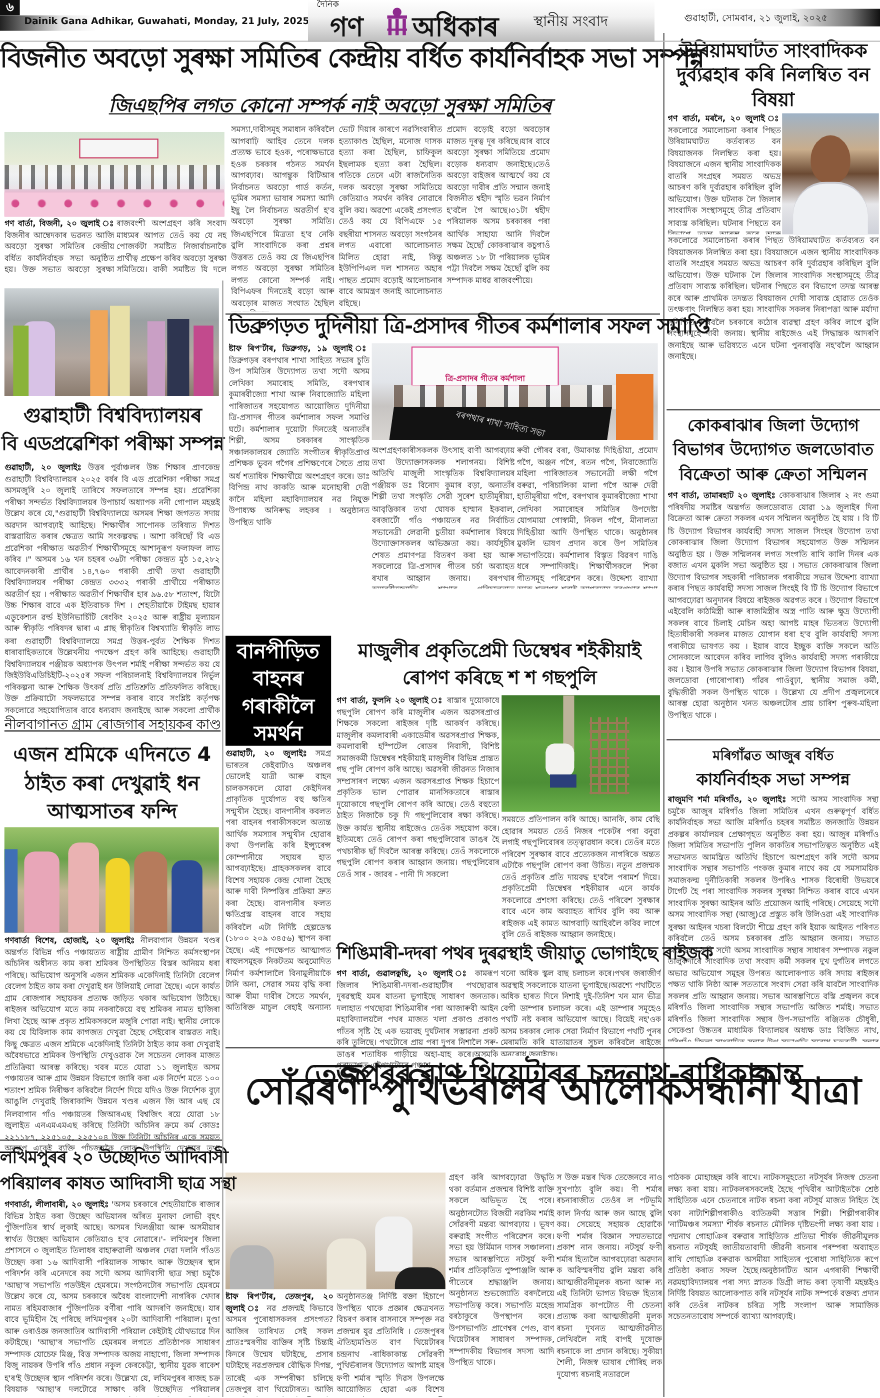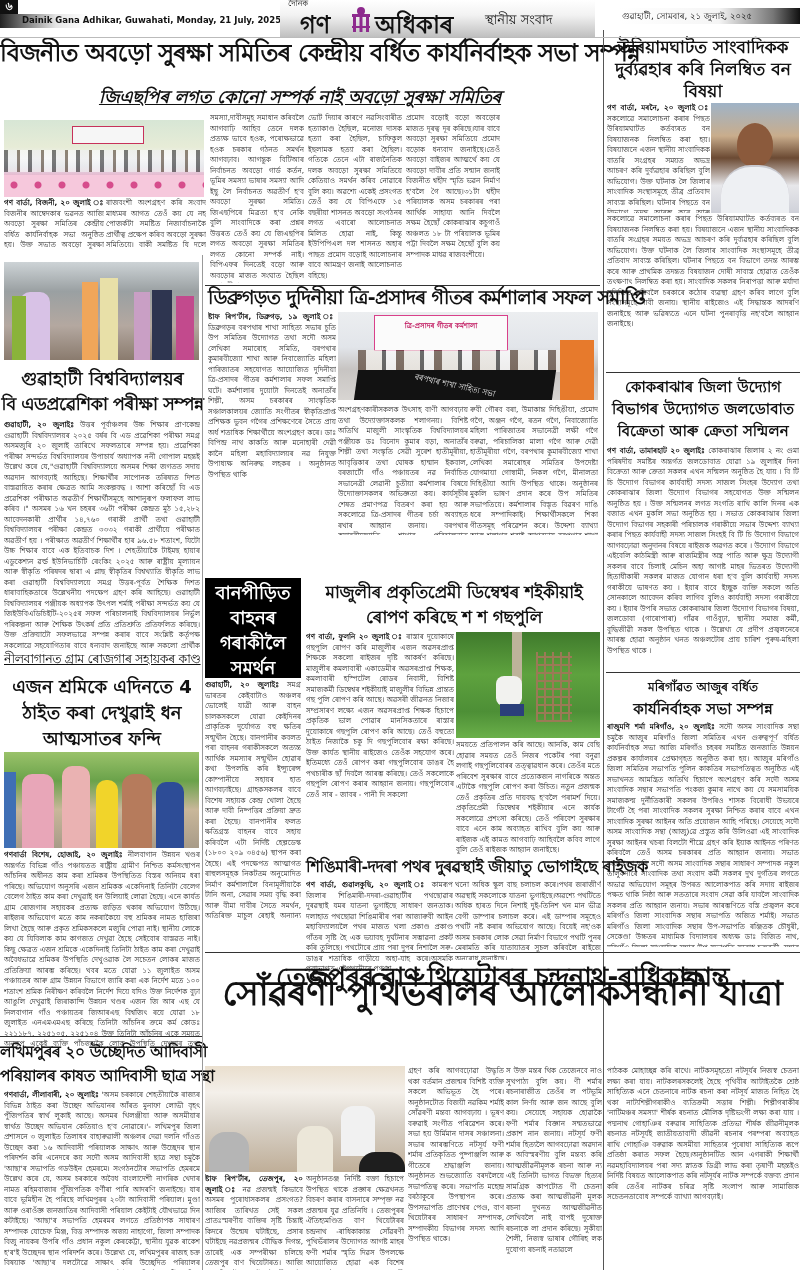--- a/index.html
+++ b/index.html
@@ -72,21 +72,21 @@
 <div class="abs photo" style="left:711px;top:103px;width:88px;height:110px;background:linear-gradient(180deg,#9fb3c7 0%,#c9ad8c 30%,#6b4a33 50%,#e7e7ea 75%,#cfd1d9 100%);">
   <div style="position:absolute;left:26px;top:20px;width:36px;height:44px;border-radius:50% 50% 45% 45%;background:#8b5a3c;"></div>
   <div style="position:absolute;left:10px;top:62px;width:68px;height:48px;border-radius:30px 30px 0 0;background:#eef0f3;border-top:2px solid #c9c9cf;"></div>
 </div>
 <div class="abs body-text" style="left:607px;top:214px;width:192px;height:150px;">সকলোৱে সমালোচনা কৰাৰ পিছত উৰিয়ামঘাটত কৰ্তব্যৰত বন বিষয়াজনক নিলম্বিত কৰা হয়। বিষয়াজনে এজন স্থানীয় সাংবাদিকক বাতৰি সংগ্ৰহৰ সময়ত অভদ্ৰ আচৰণ কৰি দুৰ্ব্যৱহাৰ কৰিছিল বুলি অভিযোগ। উক্ত ঘটনাক লৈ জিলাৰ সাংবাদিক সংস্থাসমূহে তীব্ৰ প্ৰতিবাদ সাব্যস্ত কৰিছিল। ঘটনাৰ পিছতে বন বিভাগে তদন্ত আৰম্ভ কৰে আৰু প্ৰাথমিক তদন্তত বিষয়াজন দোষী সাব্যস্ত হোৱাত তেওঁক তৎক্ষণাৎ নিলম্বিত কৰা হয়। সাংবাদিক সকলৰ নিৰাপত্তা আৰু মৰ্যাদা সুনিশ্চিত কৰিবলৈ চৰকাৰে কঠোৰ ব্যৱস্থা গ্ৰহণ কৰিব লাগে বুলি সংস্থাসমূহে দাবী জনায়। স্থানীয় ৰাইজেও এই সিদ্ধান্তক আদৰণি জনাইছে আৰু ভৱিষ্যতে এনে ঘটনা পুনৰাবৃত্তি নহ'বলৈ আহ্বান জনাইছে।</div>
 
 <div class="abs hd" style="left:208px;top:287px;width:394px;font-size:19px;white-space:nowrap;letter-spacing:-0.6px;">ডিব্ৰুগড়ত দুদিনীয়া ত্ৰি-প্ৰসাদৰ গীতৰ কৰ্মশালাৰ সফল সমাপ্তি</div>
 <div class="abs body-text" style="left:208px;top:312px;width:128px;height:248px;"><b>ষ্টাফ ৰিপ'ৰ্টাৰ, ডিব্ৰুগড়, ১৯ জুলাই ঃ</b> <span>ডিব্ৰুগড়ৰ বৰপথাৰ শাখা সাহিত্য সভাৰ চুতি উপ সমিতিৰ উদ্যোগত তথা সদৌ অসম লেখিকা সমাৰোহ সমিতি, বৰপথাৰ কুমাৰবীজ্যো শাখা আৰু নিবাজ্যোতি মহিলা পাৰিজাতৰ সহযোগত আয়োজিত দুদিনীয়া ত্ৰি-প্ৰসাদৰ গীতৰ কৰ্মশালাৰ সফল সমাপ্তি ঘটে। কৰ্মশালাৰ দুয়োটা দিনতেই অনাতাঁৰ শিল্পী, অসম চৰকাৰৰ সাংস্কৃতিক সঞ্চালকালয়ৰ জ্যোতি সংগীতৰ স্বীকৃতিপ্ৰাপ্ত প্ৰশিক্ষক ভুবন গগৈৰ প্ৰশিক্ষণেৰে সৈতে প্ৰায় অৰ্ধ শতাধিক শিক্ষাৰ্থীয়ে অংশগ্ৰহণ কৰে। ডাঃ বিপিন্দ্ৰ নাথ কাকতি আৰু মনোহাৰী দেৱী কানৈ মহিলা মহাবিদ্যালয়ৰ নৱ নিযুক্ত উপাধ্যক্ষ অনিৰুদ্ধ লহকৰ । অনুষ্ঠানত উপস্থিত থাকি</span></div>
 <div class="abs photo" style="left:338px;top:312px;width:260px;height:88px;background:linear-gradient(180deg,#eceef0 0%,#e2e5ea 40%,#c7c4c2 65%,#d8d5d2 100%);">
   <div style="position:absolute;left:36px;top:3px;width:134px;height:36px;background:#fbfbfb;border:1px solid #d9408a;">
-    <div style="font-size:7px;color:#c0175f;font-weight:bold;text-align:center;margin-top:4px;">ত্ৰি-প্ৰসাদৰ গীতৰ কৰ্মশালা</div>
+    <div style="font-size:7px;color:#c0175f;font-weight:bold;text-align:center;margin-top:22px;">ত্ৰি-প্ৰসাদৰ গীতৰ কৰ্মশালা</div>
   </div>
   <div style="position:absolute;left:20px;top:38px;width:220px;height:22px;background:repeating-linear-gradient(90deg,#5a4537 0 8px,#f3efe9 8px 24px,#3a3a3a 24px 28px,#fff 28px 38px);opacity:0.7;"></div>
   <div style="position:absolute;left:18px;top:58px;width:198px;height:30px;background:#121212;transform:skewX(-8deg);">
     <div style="color:#e8e8e8;font-size:8px;text-align:center;margin-top:9px;transform:rotate(12deg);">বৰপথাৰ শাখা সাহিত্য সভা</div>
   </div>
   <div style="position:absolute;left:222px;top:28px;width:34px;height:60px;background:#e77a2c;"></div>
 </div>
 <div class="abs body-text" style="left:338px;top:405px;width:130px;height:130px;">অংশগ্ৰহণকাৰীসকলক উৎসাহ বাণী আগবঢ়ায় তথা উদ্যোক্তাসকলক শলাগনয়। বিশিষ্ট অতিথি মাজুলী সাংস্কৃতিক বিশ্ববিদ্যালয়ৰ পঞ্জীয়ক ডঃ বিনোদ কুমাৰ বড়া, অনাতাঁৰ শিল্পী তথা সংস্কৃতি সেৱী সুৰেশ হাতীমূৰীয়া, আবৃত্তিকাৰ তথা ঘোষক হাম্মান ইকবাল, বৰজাৰ্টো গাঁও পঞ্চায়তৰ নৱ নিৰ্বাচিত সভানেত্ৰী লেৱানী চুতীয়া কৰ্মশালাৰ বিষয়ে উদ্যোক্তাসকলৰ অভিজ্ঞতা কয়। কাৰ্যসূচীৰ শেষত প্ৰমাণপত্ৰ বিতৰণ কৰা হয় আৰু সকলোৱে ত্ৰি-প্ৰসাদৰ গীতৰ চৰ্চা অব্যাহত ৰখাৰ আহ্বান জনায়। বৰপথাৰ কুমাৰবীজ্যোতি শাখাৰ পৰিচালনাত অনুষ্ঠানটো সুকলমে সম্পন্ন হয়। ৰকবা, চুতি উপ সমিতিৰ সভানেত্ৰী জ্যোৎস্না দেৱী, পত্ৰিকা সম্পাদিকা দেৱযানী তামুলী, আকাশ উপ সমিতিৰ সভানেত্ৰী কনলতা লাহন,</div>
 <div class="abs body-text" style="left:470px;top:405px;width:128px;height:130px;">ৰুবী গৌৰব বৰা, উমাকান্ত দিহিঙীয়া, প্ৰমোদ গগৈ, অঞ্জন গগৈ, ৰতন গগৈ, নিবাজ্যোতি মহিলা পাৰিজাতৰ সভানেত্ৰী লক্ষী গগৈ বৰুৱা, পৰিচালিকা মালা গগৈ আৰু দেৱী হাতীমূৰীয়া গগৈ, বৰপথাৰ কুমাৰবীজ্যো শাখা লেখিকা সমাৰোহৰ সমিতিৰ উপদেষ্টা যোগমায়া গোস্বামী, নিকল গগৈ, মীনালতা দিহিঙীয়া আদি উপস্থিত থাকে। অনুষ্ঠানৰ মুকলি ভাষণ প্ৰদান কৰে উপ সমিতিৰ সভাপতিয়ে। কৰ্মশালাৰ বিস্তৃত বিৱৰণ দাঙি ধৰে সম্পাদিকাই। শিক্ষাৰ্থীসকলে শিকা গীতসমূহ পৰিৱেশন কৰে। উদ্দেশ্য ব্যাখ্যা আৰু শলাগৰ শৰাই আগবঢ়ায় বৰপথাৰ শাখা সাহিত্য সভাৰ সহ সম্পাদক জয়ন্ত কুমাৰ গগৈয়ে।</div>
 <div class="abs body-text" style="left:208px;top:540px;width:128px;height:36px;"></div>

